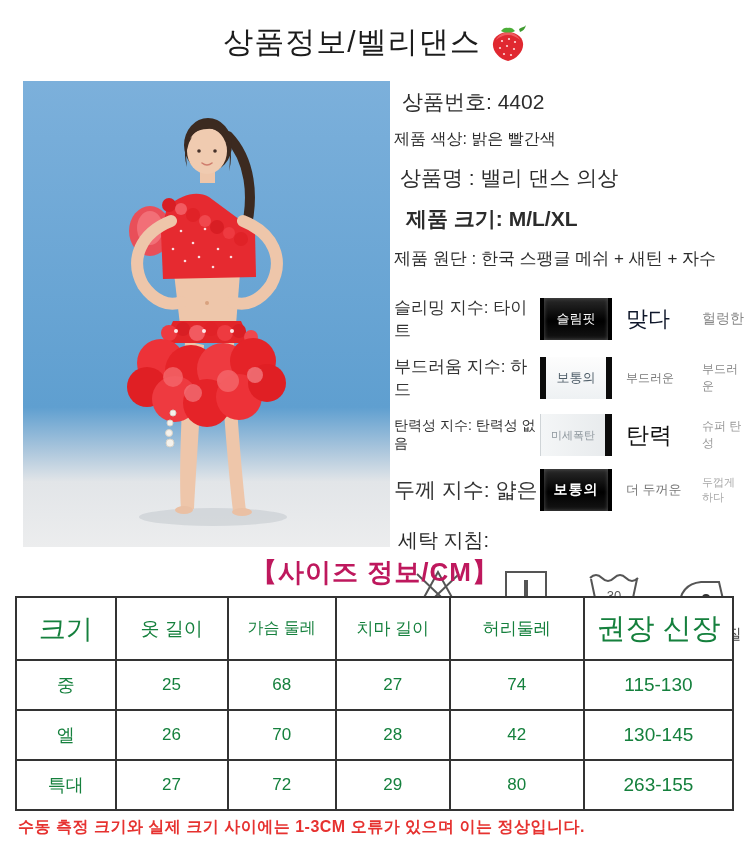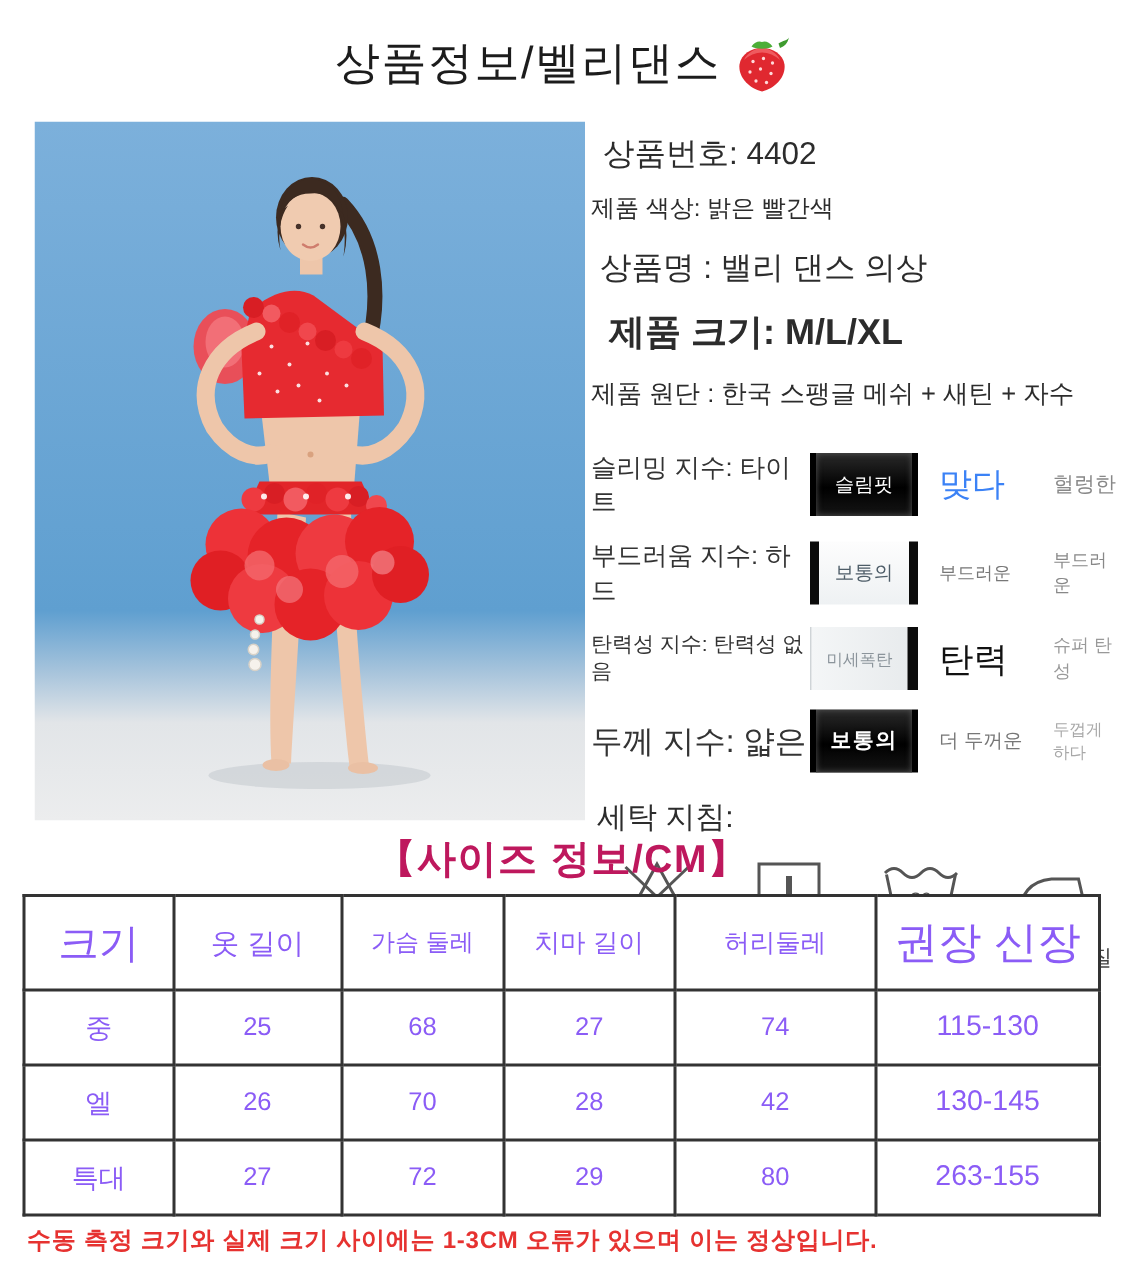--- a/index.html
+++ b/index.html
@@ -15,21 +15,21 @@
 
   
   .photo { position:absolute; left:23px; top:81px; width:367px; height:466px; }
 
   
   .info { position:absolute; left:394px; top:88px; width:352px; }
   .info-line { color:#2c2c2c; }
   .info-number { font-size:21px; padding-left:8px; margin-bottom:13px; }
   .info-color  { font-size:16px; margin-bottom:14px; }
   .info-name   { font-size:21px; padding-left:6px; margin-bottom:13px; }
-  .info-size   { font-size:24px; font-weight:600; padding-left:12px; margin-bottom:14px; }
+  .info-size   { font-size:21px; font-weight:600; padding-left:12px; margin-bottom:14px; }
   .info-fabric { font-size:17px; }
 
   
   .indices { margin-top:26px; }
   .idx-row { display:flex; align-items:center; margin-bottom:13px;justify-content:flex-end; }
   .idx-label { width:146px; color:#333; }
   .idx-badge { width:72px; height:42px; margin-right:14px; display:flex;
     align-items:center; justify-content:center; font-size:13px; }
   .badge-dark { background:linear-gradient(180deg,#2a2a2a,#000 55%,#151515);
     color:#fff; border-left:4px solid #000; border-right:4px solid #000;
@@ -37,21 +37,21 @@
   .badge-light { background:linear-gradient(180deg,#fdfdfd,#eef1f3);
     color:#4e5d68; border-left:6px solid #0b0b0b; border-right:6px solid #0b0b0b; }
   .badge-light-thin { background:linear-gradient(90deg,#f4f6f7,#e8ebed);
     color:#8b949b; border-right:7px solid #0b0b0b; border-left:1px solid #cfd4d7; font-size:11px; }
   .idx-mid { width:66px; margin-right:10px; text-align:left; }
   .idx-right { flex:1; }
   .idx-row:nth-child(1) .idx-label { font-size:17px; }
   .idx-row:nth-child(2) .idx-label { font-size:17px; }
   .idx-row:nth-child(3) .idx-label { font-size:14px; }
   .idx-row:nth-child(4) .idx-label { font-size:21px; }
-  .idx-row:nth-child(1) .idx-mid { font-size:22px; color:#3b82f6; }
+  .idx-row:nth-child(1) .idx-mid { font-size:22px; color:#0f172a; }
   .idx-row:nth-child(2) .idx-mid { font-size:12px; color:#777; }
   .idx-row:nth-child(3) .idx-mid { font-size:23px; color:#111; font-weight:500; }
   .idx-row:nth-child(4) .idx-mid { font-size:13px; color:#777; }
   .idx-row:nth-child(1) .idx-right { font-size:14px; color:#888; }
   .idx-row:nth-child(2) .idx-right { font-size:12px; color:#888; }
   .idx-row:nth-child(3) .idx-right { font-size:12px; color:#999; }
   .idx-row:nth-child(4) .idx-right { font-size:11px; color:#a8a8a8; }
   .idx-row:nth-child(4) .idx-badge { font-size:14px; font-weight:bold;
     text-shadow:0 0 2px #000; letter-spacing:1px; }
 
@@ -65,21 +65,21 @@
   .laundry-item:nth-child(2) .laundry-cap { font-size:11px; color:#8a8a8a; }
   .laundry-item:nth-child(3) .laundry-cap { font-size:7px; color:#9a9a9a; }
   .laundry-item:nth-child(4) .laundry-cap { font-size:15px; color:#444; }
 
   
   .size-heading { position:absolute; top:555px; left:0; width:100%;
     text-align:center; font-size:26px; font-weight:700; color:#be185d; letter-spacing:1px; }
   .size-table { position:absolute; left:15px; top:596px; width:719px;
     border-collapse:collapse; table-layout:fixed; }
   .size-table th, .size-table td { border:2px solid #333; text-align:center;
-    vertical-align:middle; font-weight:normal; color:#8b5cf6; background:#fff; }
+    vertical-align:middle; font-weight:normal; color:#15803d; background:#fff; }
   .size-table th { height:63px; }
   .size-table td { height:50px; font-size:17px; }
   .size-table col:nth-child(1){ width:13.9%; }
   .size-table col:nth-child(2){ width:15.6%; }
   .size-table col:nth-child(3){ width:15.1%; }
   .size-table col:nth-child(4){ width:15.9%; }
   .size-table col:nth-child(5){ width:18.7%; }
   .size-table col:nth-child(6){ width:20.8%; }
   .size-table th:nth-child(1){ font-size:27px; }
   .size-table th:nth-child(2){ font-size:19px; }

